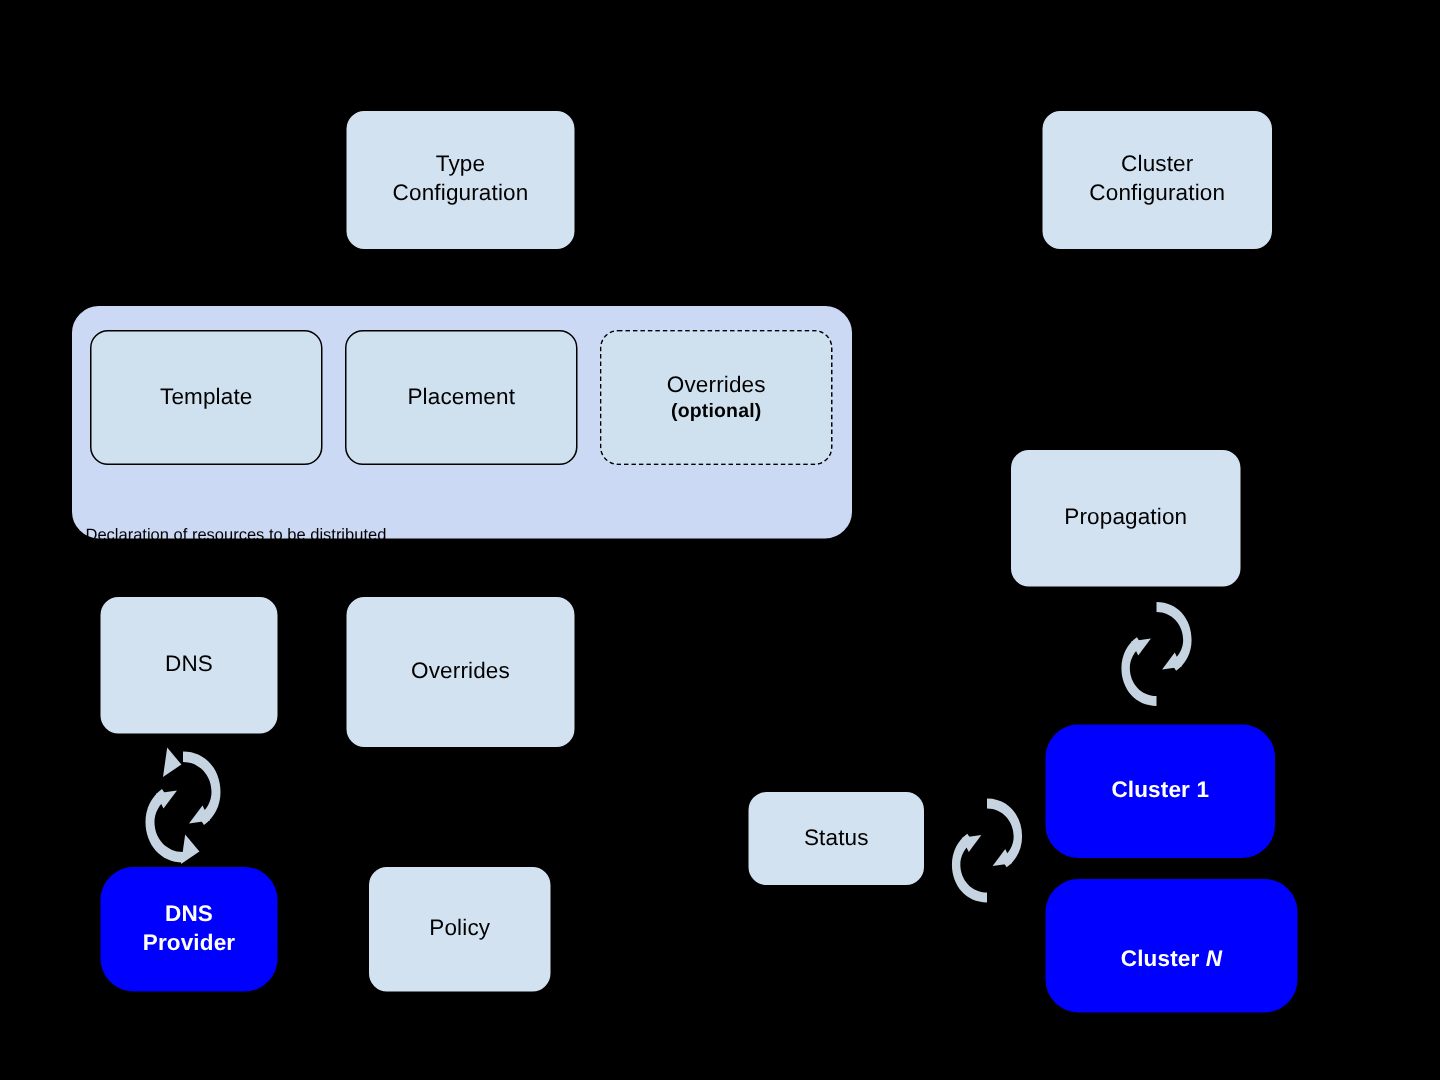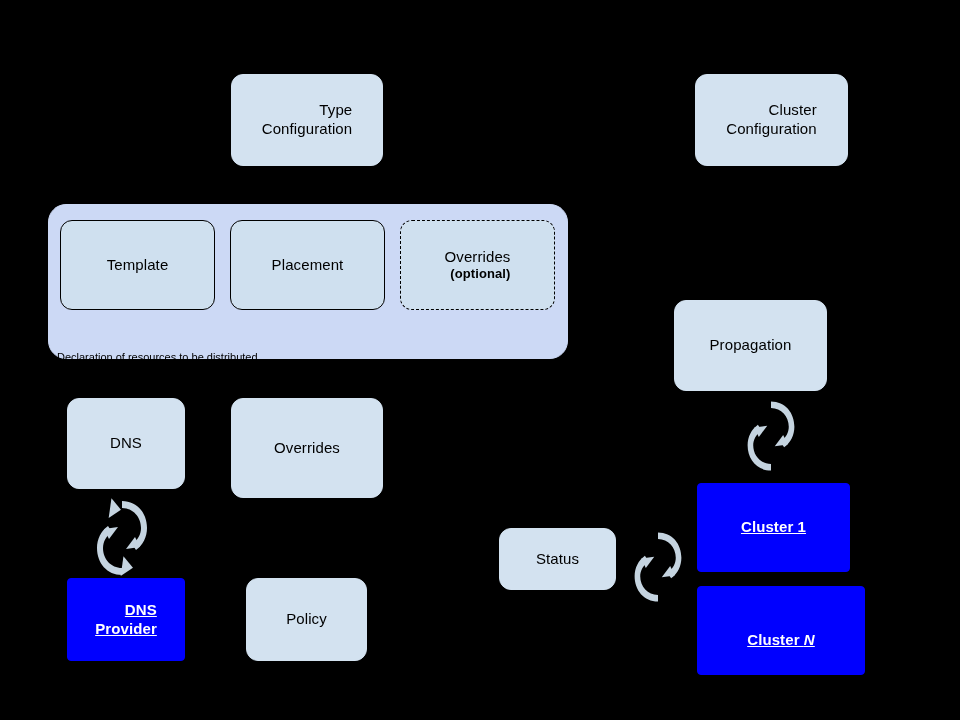--- a/index.html
+++ b/index.html
@@ -17,21 +17,21 @@
     font-family: "Liberation Sans", "DejaVu Sans", sans-serif;
   }
 
   
   .node {
     position: absolute;
     box-sizing: border-box;
     display: flex;
     align-items: center;
     justify-content: center;
-    text-align: right;
+    text-align: center;
     border-radius: 12px;
     color: #000000;
     font-size: 15px;
     line-height: 1.25;
     letter-spacing: 0.1px;
     white-space: pre-line;
   }
 
   .node.light {
     background: #d3e2f0;
@@ -46,22 +46,21 @@
   .node.inner-dashed {
     background: #cfe0ef;
     border: 1px dashed #000000;
   }
 
   .node.cluster {
     background: #0000ff;
     color: #ffffff;
     font-weight: bold;
     border: 1px solid #0000ff;
-    border-radius: 4px;
-    text-decoration: underline;
+    border-radius: 22px;
   }
 
   .node .sub {
     display: block;
     font-size: 13px;
     font-weight: bold;
   }
 
   .node .ital {
     font-style: italic;

